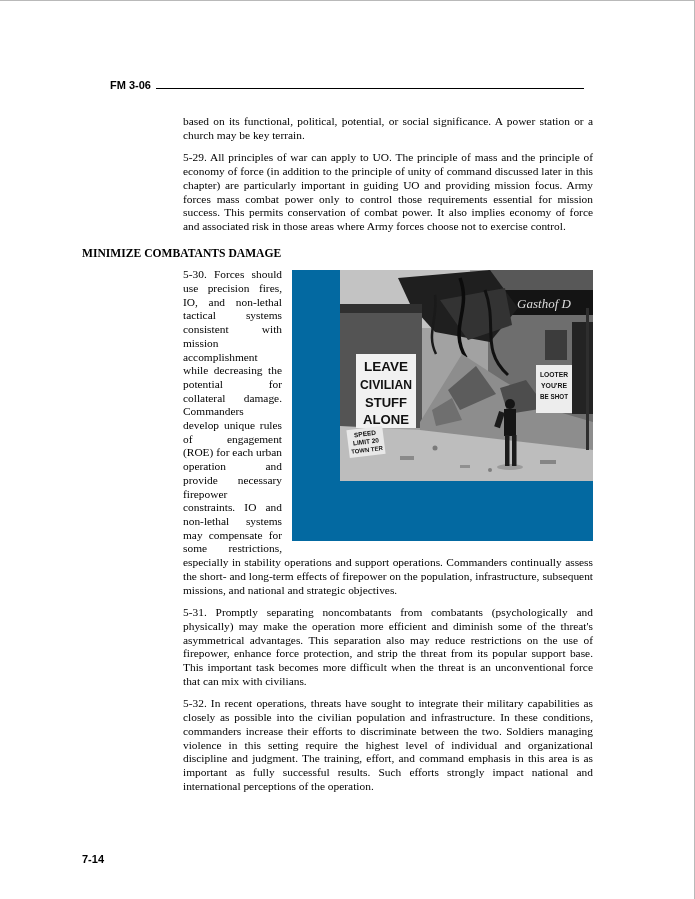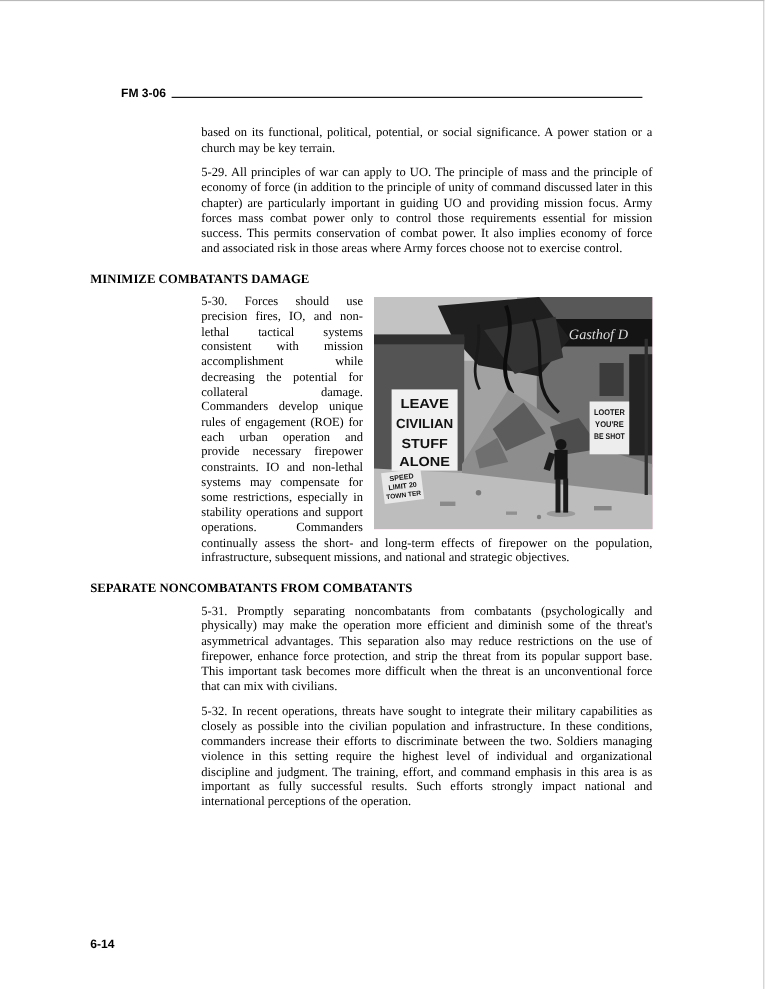--- a/index.html
+++ b/index.html
@@ -53,23 +53,24 @@
   .heading {
     font-weight: bold;
     font-size: 11.6px;
     margin: 13px 0 8px 0;
     clear: both;
   }
   .italic { }
   .photo-float {
     float: right;
     width: 253px;
-    height: 211px;
+    height: 271px;
     margin: 2px 0 5px 10px;
-    background: #ec4899;
+    background: #0369a1;
+    padding-left: 48px;
   }
   .photo-float svg { display: block; }
   .footer {
     position: absolute;
     left: 82px;
     top: 852px;
     font-family: "Liberation Sans", sans-serif;
     font-weight: bold;
     font-size: 11px;
   }
@@ -180,27 +181,26 @@
             <rect x="172" y="165" width="4.5" height="31" fill="#1b1b1b"></rect>
             <rect x="159" y="142" width="6" height="16" fill="#1b1b1b" transform="rotate(18 162 142)"></rect>
           </g>
 
           <rect x="246" y="38" width="3" height="142" fill="#2e2e2e"></rect>
         </svg>
       </div>
       <span>5-30. Forces should use precision fires, IO, and non-lethal tactical systems consistent with mission accomplishment while decreasing the potential for collateral damage. Commanders develop unique rules of engagement (ROE) for each urban operation and provide necessary firepower constraints. IO and non-lethal systems may compensate for some restrictions, especially in stability operations and support operations. Commanders continually assess the short- and long-term effects of firepower on the population, infrastructure, subsequent missions, and national and strategic objectives.</span>
     </div>
 
-    <div class="heading">SEPARATE NONCOMBATANTS FROM COMBATANTS</div>
 
     <div class="para">
       <span>5-31. Promptly separating noncombatants from combatants (psychologically and physically) may make the operation more efficient and diminish some of the threat's asymmetrical advantages. This separation also may reduce restrictions on the use of firepower, enhance force protection, and strip the threat from its popular support base. This important task becomes more difficult when the threat is an unconventional force that can mix with civilians.</span>
     </div>
 
     <div class="para">
       <span>5-32. In recent operations, threats have sought to integrate their military capabilities as closely as possible into the civilian population and infrastructure. In these conditions, commanders increase their efforts to discriminate between the two. Soldiers managing violence in this setting require the highest level of individual and organizational discipline and judgment. The training, effort, and command emphasis in this area is as important as fully successful results. Such efforts strongly impact national and international perceptions of the operation.</span>
     </div>
 
   </div>
 
-  <div class="footer">6-14</div>
+  <div class="footer">7-14</div>
 
 </div>
 
 </body></html>

